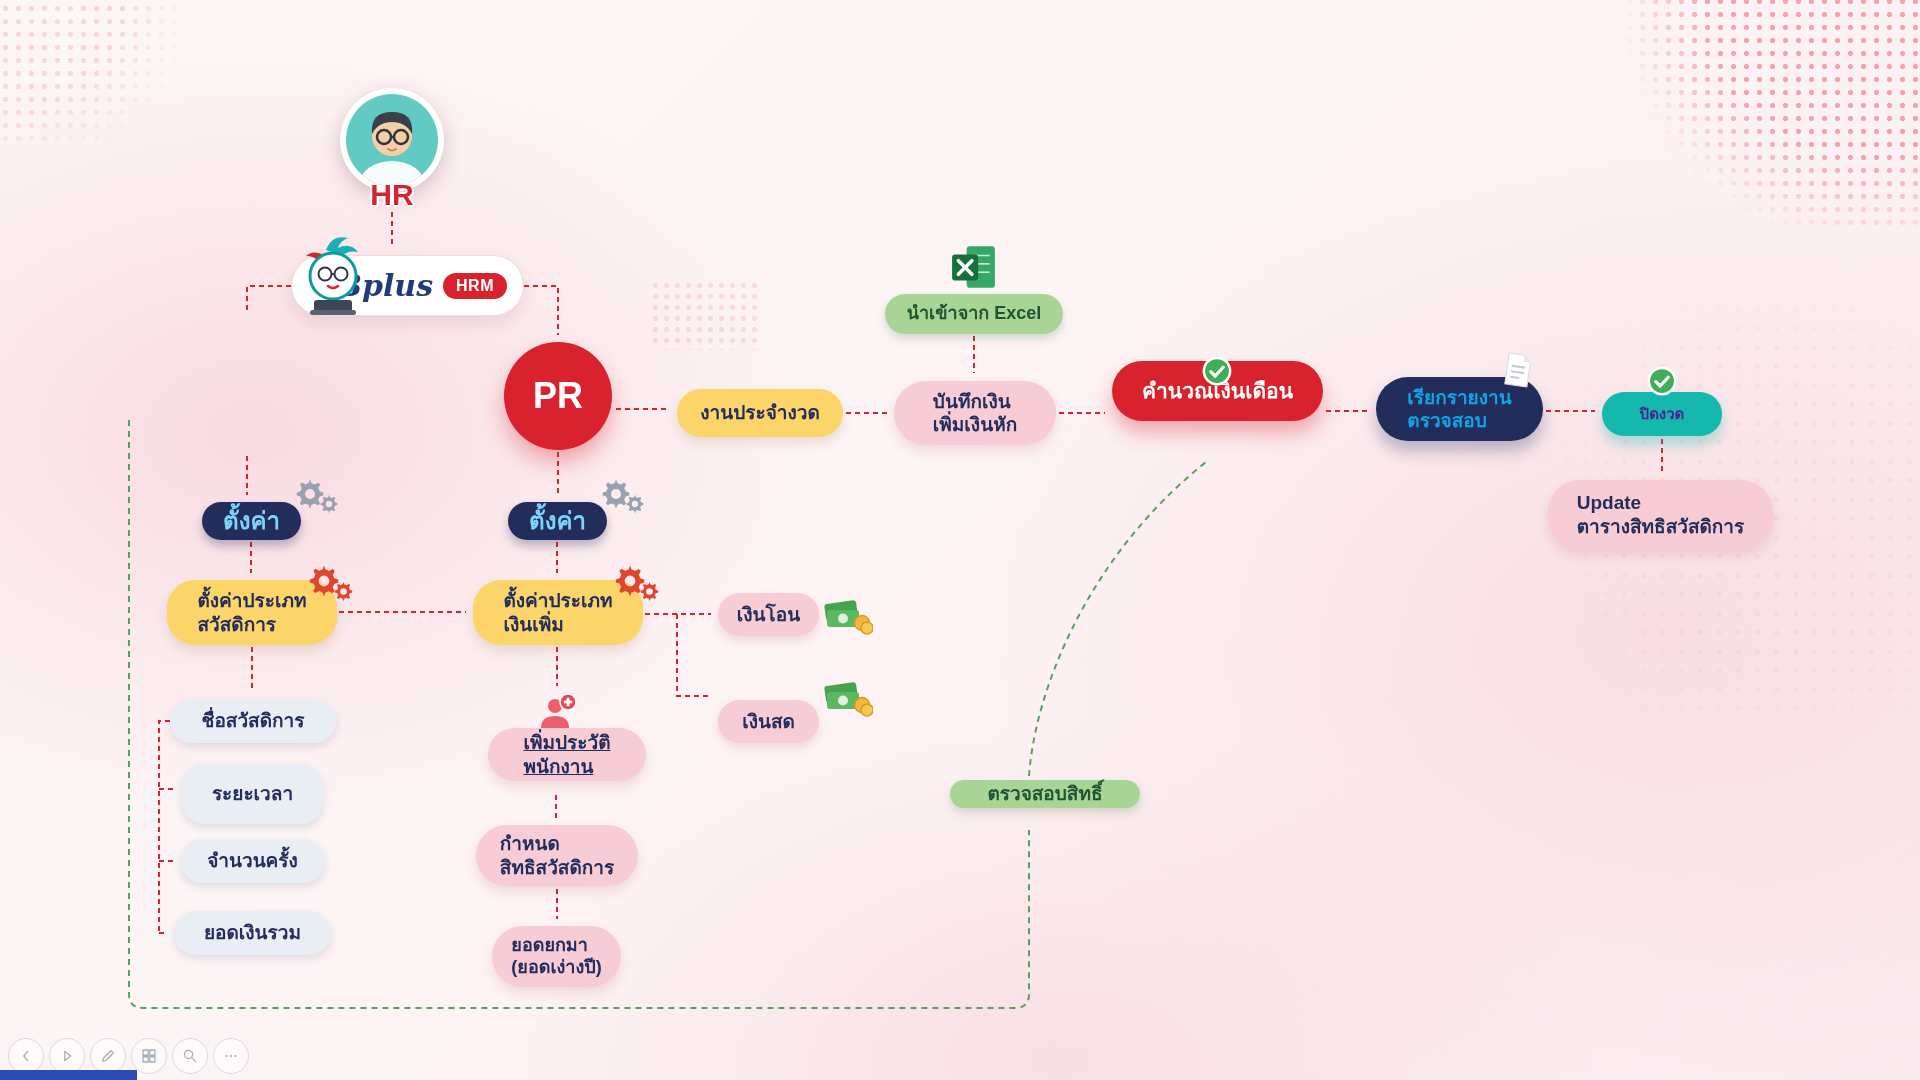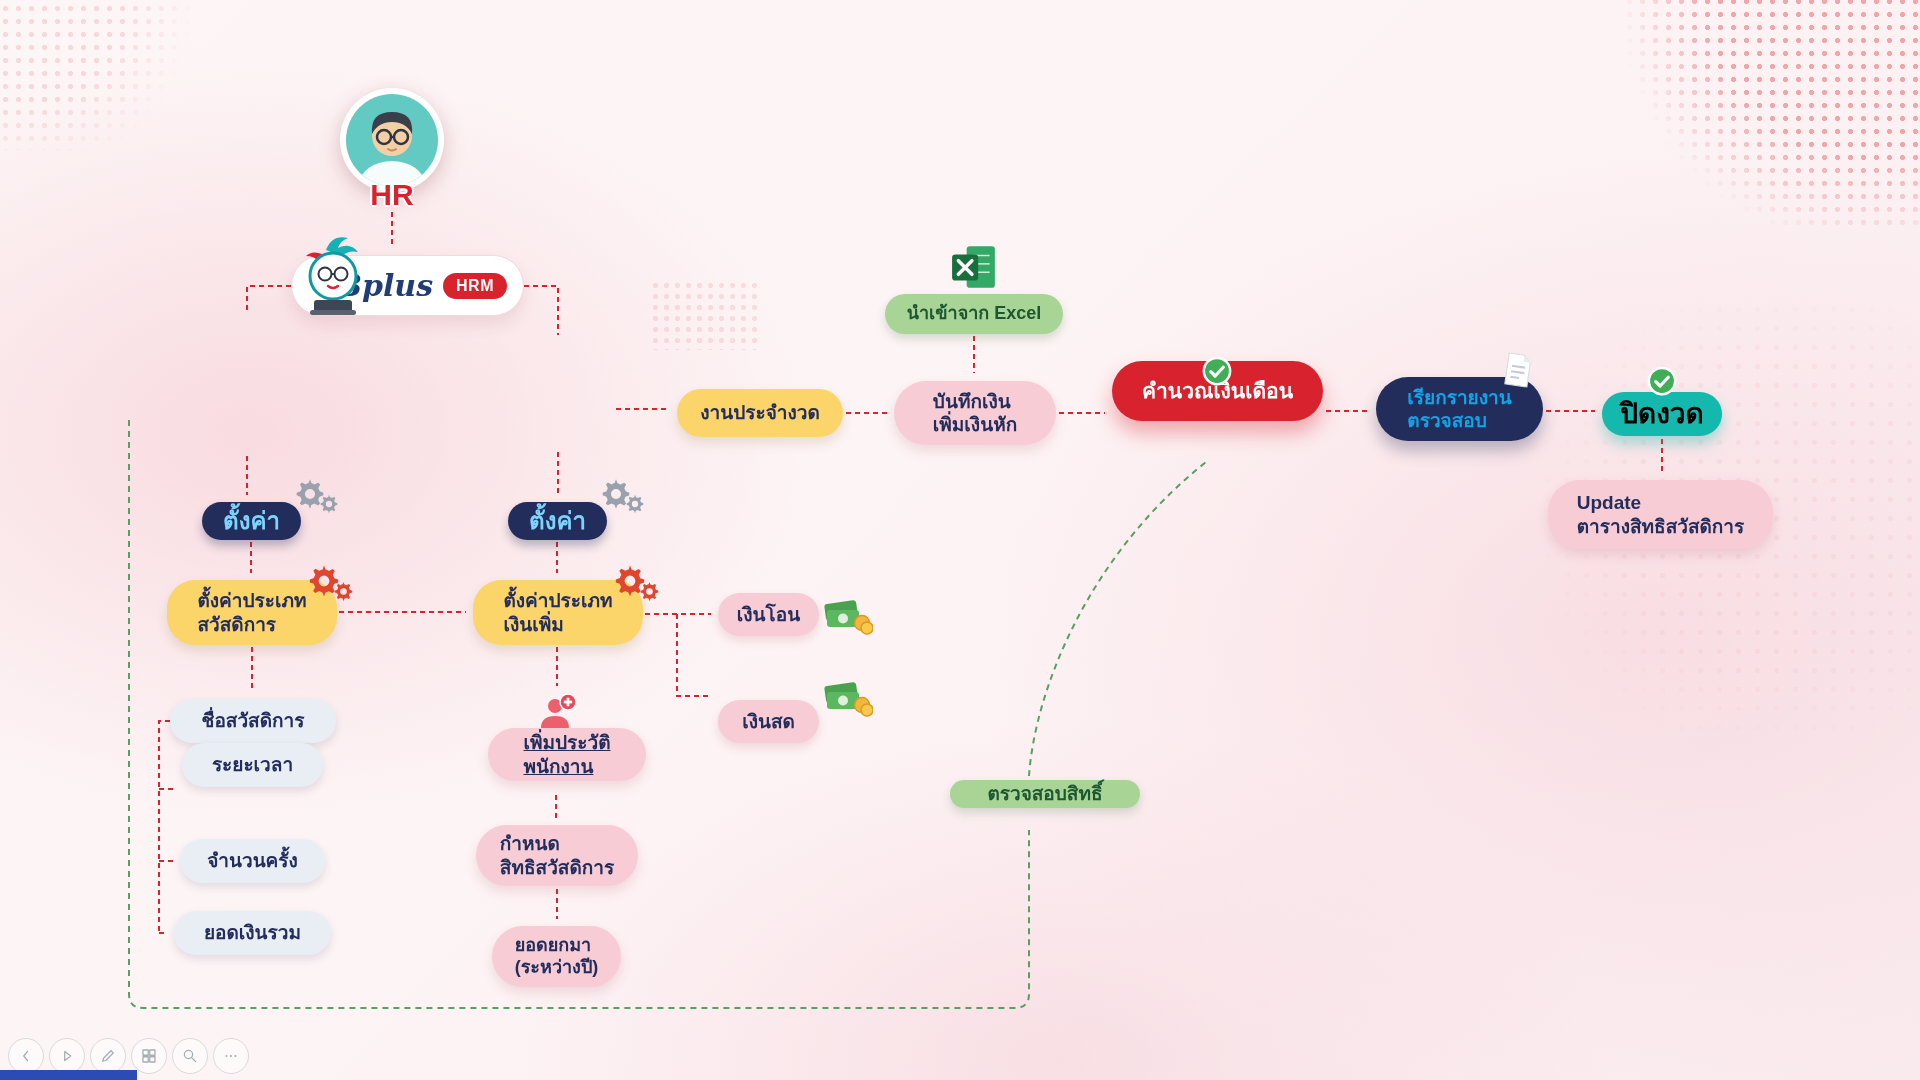--- a/index.html
+++ b/index.html
@@ -30,21 +30,21 @@
   .c-red{background:#d8232e;color:#fff;border-radius:50%;box-shadow:0 12px 22px rgba(216,35,46,.35);}
   .b-yellow{background:#fbd46a;border-radius:28px;box-shadow:0 6px 12px rgba(120,90,0,.15);}
   .p-yellow{background:#fbd46a;border-radius:24px;box-shadow:0 6px 12px rgba(120,90,0,.15);}
   .b-pink{background:#f7ccd5;border-radius:32px;box-shadow:0 6px 12px rgba(170,60,80,.15);}
   .p-pink{background:#f7ccd5;border-radius:22px;box-shadow:0 5px 10px rgba(170,60,80,.15);}
   .b-red{background:#d8232e;color:#fff;border-radius:30px;box-shadow:0 12px 20px rgba(216,35,46,.35);font-size:21px;}
   .b-navy{background:#232d5b;color:#0ea5e9;border-radius:32px;box-shadow:0 10px 16px rgba(35,45,91,.3);}
   .p-navy{background:#232d5b;color:#7dd3fc;border-radius:20px;box-shadow:0 6px 10px rgba(35,45,91,.3);font-size:24px;}
   .p-gray{background:#e9eef5;border-radius:22px;box-shadow:0 4px 8px rgba(35,45,91,.12);}
   .p-green{background:#a8d595;color:#1e5631;border-radius:22px;box-shadow:0 5px 10px rgba(40,100,50,.18);}
-  .p-teal{background:#14b8ac;color:#000000;border-radius:22px;box-shadow:0 8px 14px rgba(20,184,172,.35);font-size:28px;}
+  .p-teal{background:#14b8ac;color:#4c1d95;border-radius:22px;box-shadow:0 8px 14px rgba(20,184,172,.35);font-size:15px;}
   .icon-abs{position:absolute;z-index:3;display:block;}
   .gears{position:absolute;z-index:3;display:flex;}
   .gear-gray{fill:#98a1ad;}
   .gear-red{fill:#e0462e;}
   .avatar{position:absolute;z-index:3;}
   .avatar .hr-label{position:absolute;left:0;right:0;bottom:-8px;text-align:center;font-size:30px;font-weight:800;color:#d8232e;
     text-shadow:-2px 0 #fff,2px 0 #fff,0 -2px #fff,0 2px #fff,-1px -1px #fff,1px 1px #fff;}
   .logo{position:absolute;z-index:3;background:#fff;border:1px solid #f0dade;border-radius:32px;
     box-shadow:0 8px 16px rgba(150,60,70,.12);display:flex;align-items:center;justify-content:flex-end;padding-right:16px;box-sizing:border-box;}
   .logo .brand{font-family:"DejaVu Serif", serif;font-style:italic;font-weight:700;font-size:30px;color:#223c78;margin-right:10px;}
@@ -153,20 +153,21 @@
       <circle cx="49" cy="42" r="6.5" fill="none" stroke="#2f3440" stroke-width="2"></circle>
       <line x1="39.5" y1="42" x2="42.5" y2="42" stroke="#2f3440" stroke-width="2"></line>
       <path d="M36 54 Q41 58 46 54" stroke="#d8232e" stroke-width="2.4" fill="none" stroke-linecap="round"></path>
       <rect x="22" y="68" width="38" height="12" rx="3" fill="#3c4654"></rect>
       <rect x="18" y="78" width="46" height="5" rx="2.5" fill="#59636f"></rect>
     </svg>
     <span class="brand">Bplus</span>
     <span class="product">HRM</span>
   </div>
 
+  <div class="node c-red" style="left:504px;top:342px;width:108px;height:108px;font-size:36px;">PR</div>
 
   <div class="node p-yellow" style="left:677px;top:389px;width:166px;height:48px;">งานประจำงวด</div>
 
   <svg class="icon-abs" style="left:950px;top:243px;" width="48" height="48" viewBox="0 0 46 46">
     <rect x="16" y="3" width="27" height="40" rx="3" fill="#33a867"></rect>
     <line x1="22" y1="12" x2="38" y2="12" stroke="#ffffff" stroke-width="1.4" opacity=".8"></line>
     <line x1="22" y1="20" x2="38" y2="20" stroke="#ffffff" stroke-width="1.4" opacity=".8"></line>
     <line x1="22" y1="28" x2="38" y2="28" stroke="#ffffff" stroke-width="1.4" opacity=".8"></line>
     <rect x="2" y="11" width="25" height="25" rx="3" fill="#17703c"></rect>
     <path d="M8 17 L21 30 M21 17 L8 30" stroke="#fff" stroke-width="3.4" stroke-linecap="round"></path>
@@ -216,21 +217,21 @@
   <div class="gears" style="left:307px;top:564px;">
     <svg class="gear-red" width="34" height="34" viewBox="0 0 24 24">
         <use href="#gear"></use>
       </svg>
     <svg class="gear-red" width="21" height="21" viewBox="0 0 24 24" style="margin-left:-8px;margin-top:17px;">
         <use href="#gear"></use>
       </svg>
   </div>
 
   <div class="node p-gray" style="left:170px;top:699px;width:166px;height:44px;">ชื่อสวัสดิการ</div>
-  <div class="node p-gray" style="left:182px;top:743px;width:141px;height:44px;">ระยะเวลา</div>
+  <div class="node p-gray" style="left:182px;top:764px;width:141px;height:60px;">ระยะเวลา</div>
   <div class="node p-gray" style="left:180px;top:839px;width:145px;height:44px;">จำนวนครั้ง</div>
   <div class="node p-gray" style="left:174px;top:911px;width:157px;height:44px;">ยอดเงินรวม</div>
 
   <div class="node p-navy" style="left:508px;top:502px;width:99px;height:38px;">ตั้งค่า</div>
   <div class="gears" style="left:600px;top:478px;">
     <svg class="gear-gray" width="32" height="32" viewBox="0 0 24 24">
         <use href="#gear"></use>
       </svg>
     <svg class="gear-gray" width="20" height="20" viewBox="0 0 24 24" style="margin-left:-7px;margin-top:16px;">
         <use href="#gear"></use>
@@ -264,21 +265,21 @@
     <circle cx="33" cy="10" r="8" fill="#e8485a" stroke="#fff" stroke-width="1.5"></circle>
     <rect x="28.8" y="8.6" width="8.4" height="2.8" fill="#fff"></rect>
     <rect x="31.6" y="5.8" width="2.8" height="8.4" fill="#fff"></rect>
   </svg>
   <div class="node b-pink" style="left:488px;top:728px;width:158px;height:53px;text-decoration:underline;">เพิ่มประวัติ
 พนักงาน</div>
 
   <div class="node b-pink" style="left:476px;top:825px;width:162px;height:61px;">กำหนด
 สิทธิสวัสดิการ</div>
   <div class="node b-pink" style="left:492px;top:926px;width:129px;height:61px;font-size:18px;">ยอดยกมา
-(ระหว่างปี)</div>
+(ยอดเง่างปี)</div>
 
   <div class="node p-green" style="left:950px;top:780px;width:190px;height:28px;">ตรวจสอบสิทธิ์</div>
 
   <div class="toolbar">
     <div class="tool-btn">
       <svg width="18" height="18" viewBox="0 0 24 24">
           <path d="M14 6 L9 12 L14 18"></path>
         </svg>
     </div>
     <div class="tool-btn">

